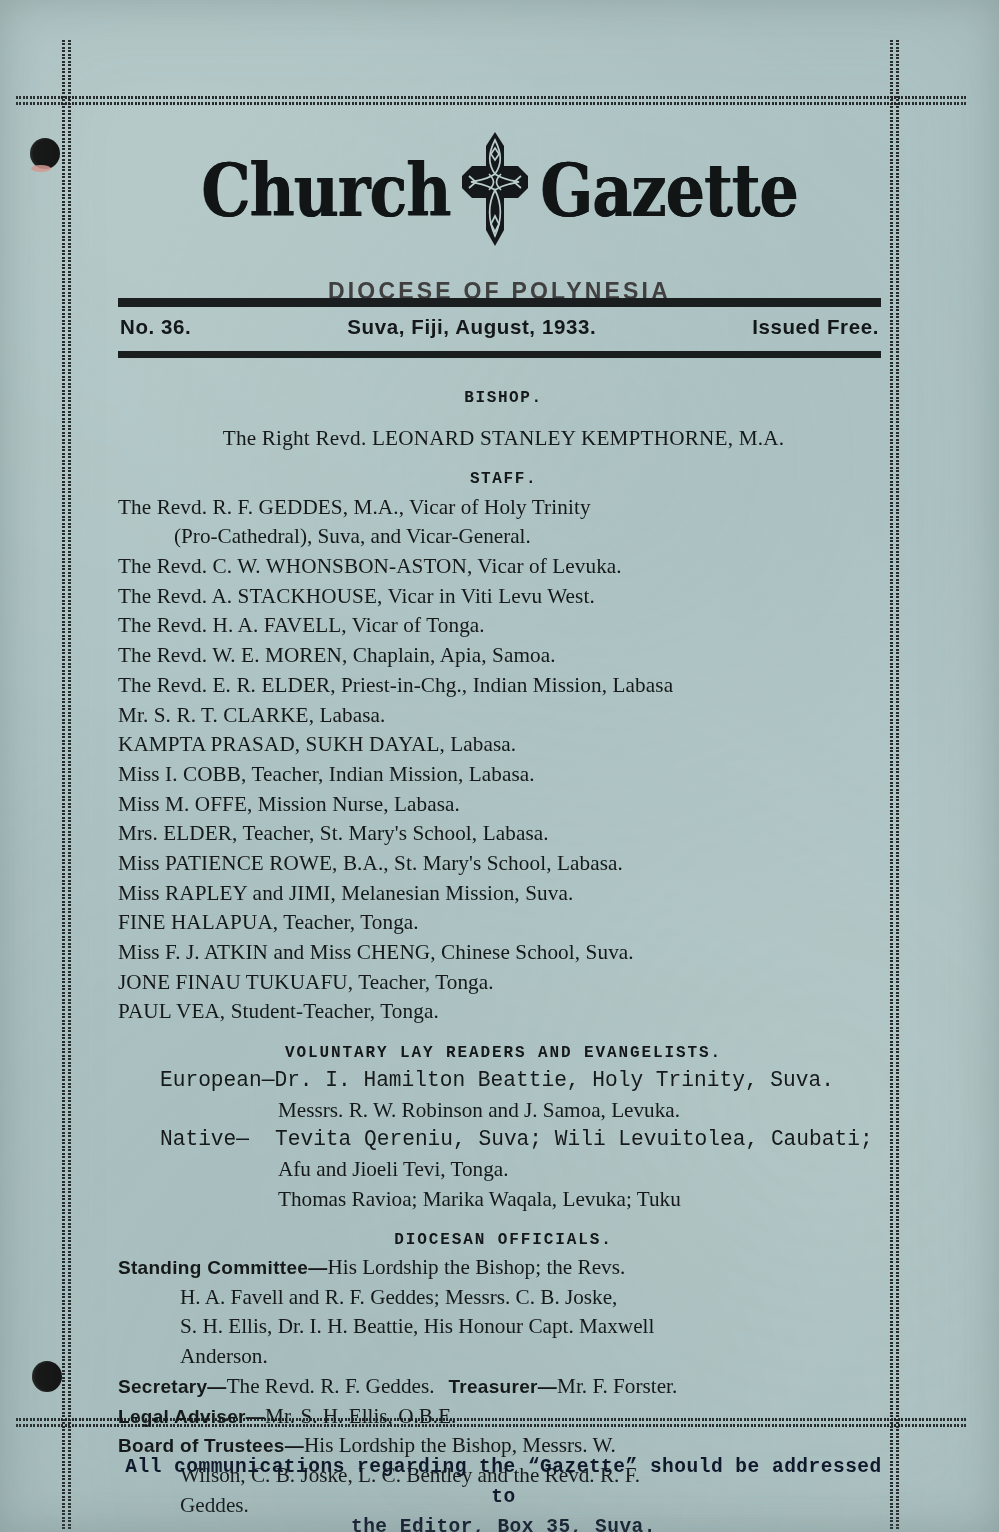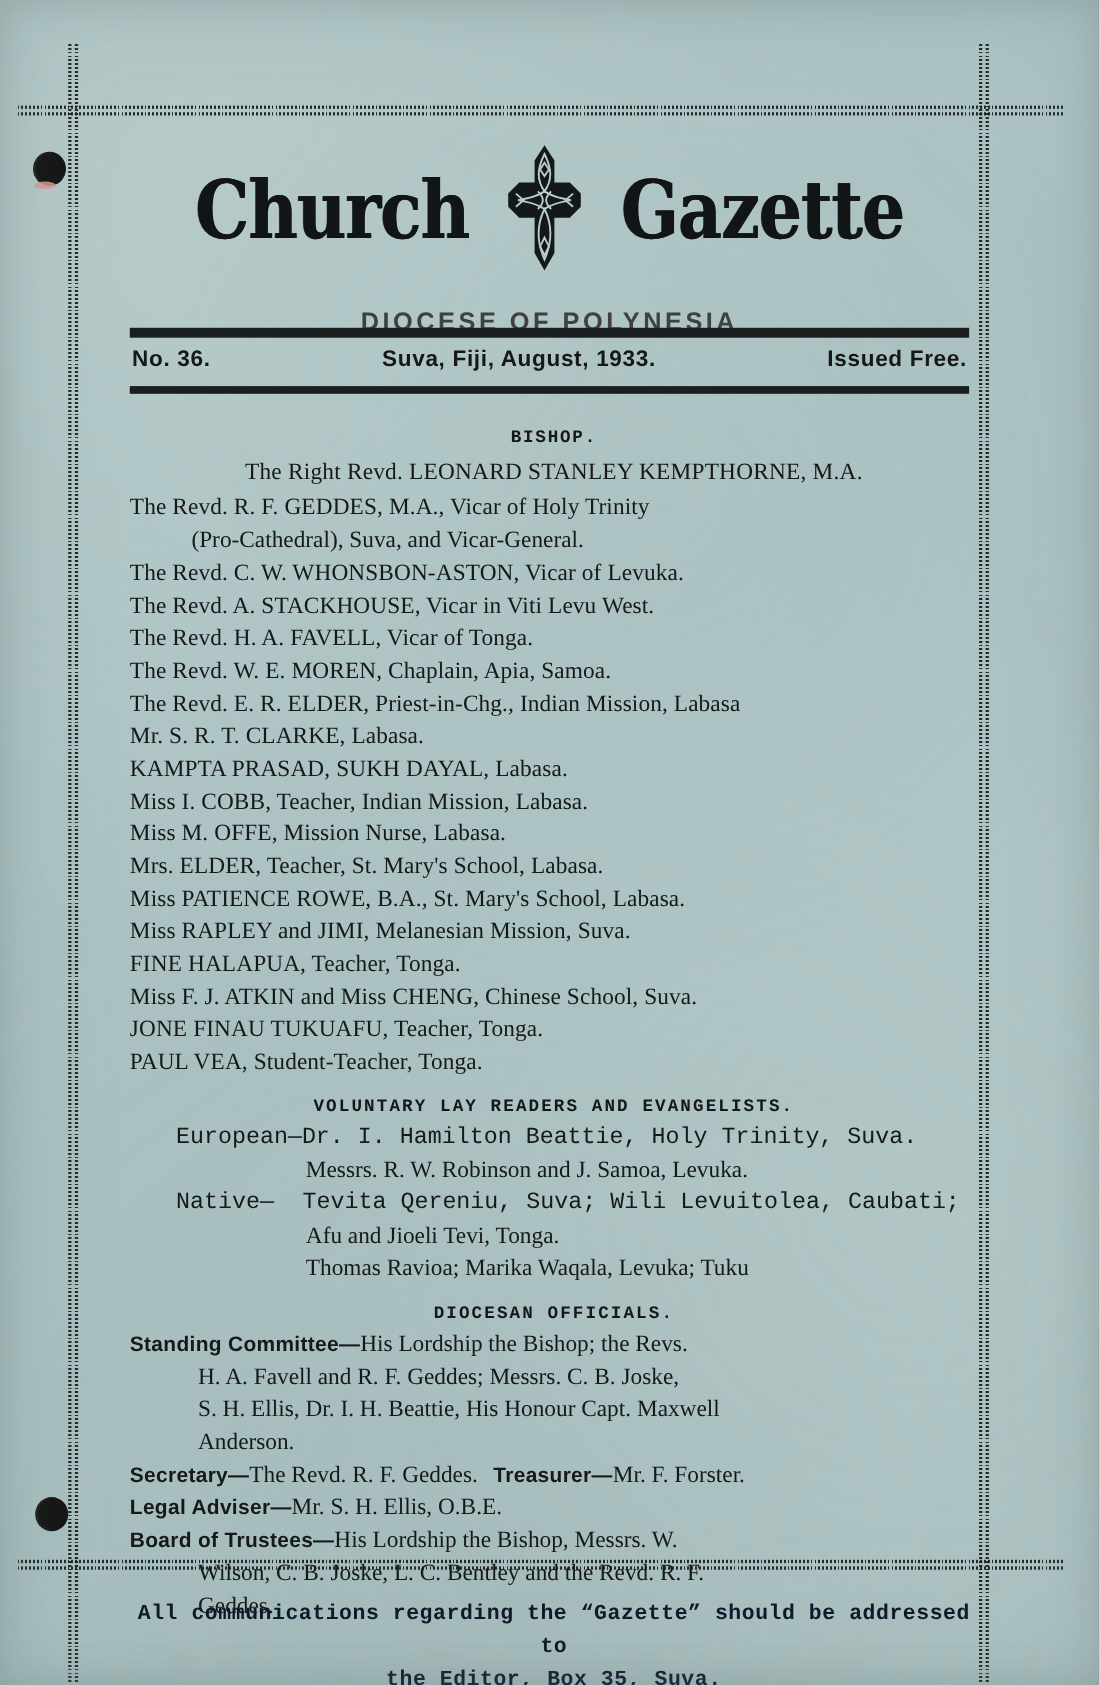--- a/index.html
+++ b/index.html
@@ -99,21 +99,21 @@
   .masthead {
     position: absolute;
     left: 0; right: 0;
     top: 130px;
     text-align: center;
   }
   .masthead-row {
     display: flex;
     align-items: center;
     justify-content: center;
-    gap: 32px;
+    gap: 8px;
   }
   .mast-word {
     font-family: "DejaVu Serif", "Liberation Serif", serif;
     font-weight: 700;
     font-size: 62px;
     letter-spacing: -1px;
     color: #121516;
     text-shadow: 0.5px 0 0 #121516, -0.4px 0 0 rgba(18,21,22,.6);
     line-height: 1;
     transform: scaleY(1.18);
@@ -169,21 +169,21 @@
     font-weight: 700;
     font-size: 16px;
     letter-spacing: 1.6px;
     margin: 0 0 2px;
     color: #14181a;
   }
   .sec-head.spaced { margin-top: 17px; }
   .sec-head.wide { letter-spacing: 1.9px; }
   .centered-line {
     text-align: center;
-    margin: 5px 0 4px;
+    margin: 15px 0 4px;
     letter-spacing: .2px;
   }
   .entry {
     margin: 0 0 1.5px;
     letter-spacing: .1px;
   }
   .entry.just {
     text-align: justify;
     text-align-last: left;
   }
@@ -293,20 +293,21 @@
       <span>Issued Free.</span>
     </div>
     <div class="solid-rule"></div>
   </div>
 
   <div class="content">
 
     <div class="sec-head">BISHOP.</div>
     <div class="centered-line">The Right Revd. LEONARD STANLEY KEMPTHORNE, M.A.</div>
 
+    <div class="sec-head spaced">STAFF.</div>
 
     <div class="entry just">The Revd. R. F. GEDDES, M.A., Vicar of Holy Trinity</div>
     <div class="cont">(Pro-Cathedral), Suva, and Vicar-General.</div>
     <div class="entry">The Revd. C. W. WHONSBON-ASTON, Vicar of Levuka.</div>
     <div class="entry">The Revd. A. STACKHOUSE, Vicar in Viti Levu West.</div>
     <div class="entry">The Revd. H. A. FAVELL, Vicar of Tonga.</div>
     <div class="entry">The Revd. W. E. MOREN, Chaplain, Apia, Samoa.</div>
     <div class="entry">The Revd. E. R. ELDER, Priest-in-Chg., Indian Mission, Labasa</div>
     <div class="entry">Mr. S. R. T. CLARKE, Labasa.</div>
     <div class="entry">KAMPTA PRASAD, SUKH DAYAL, Labasa.</div>

